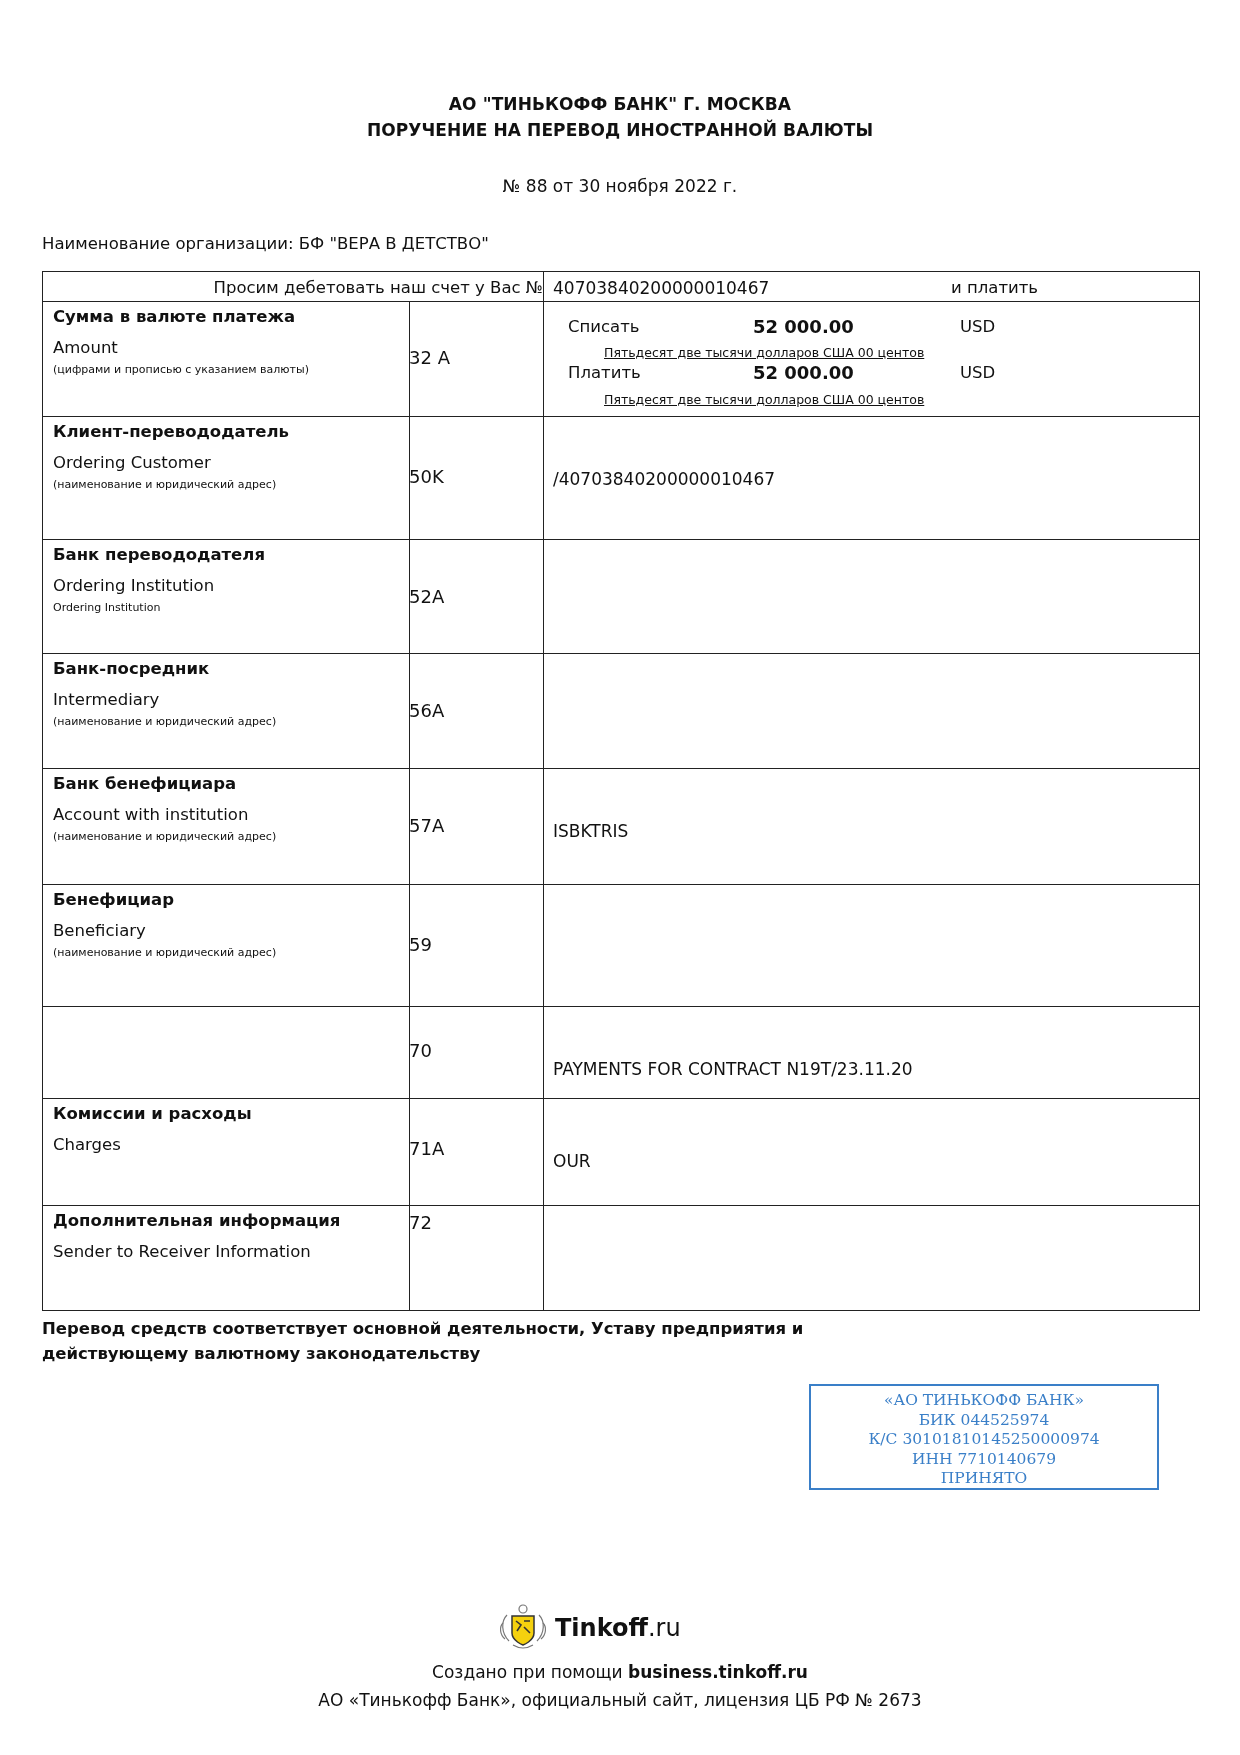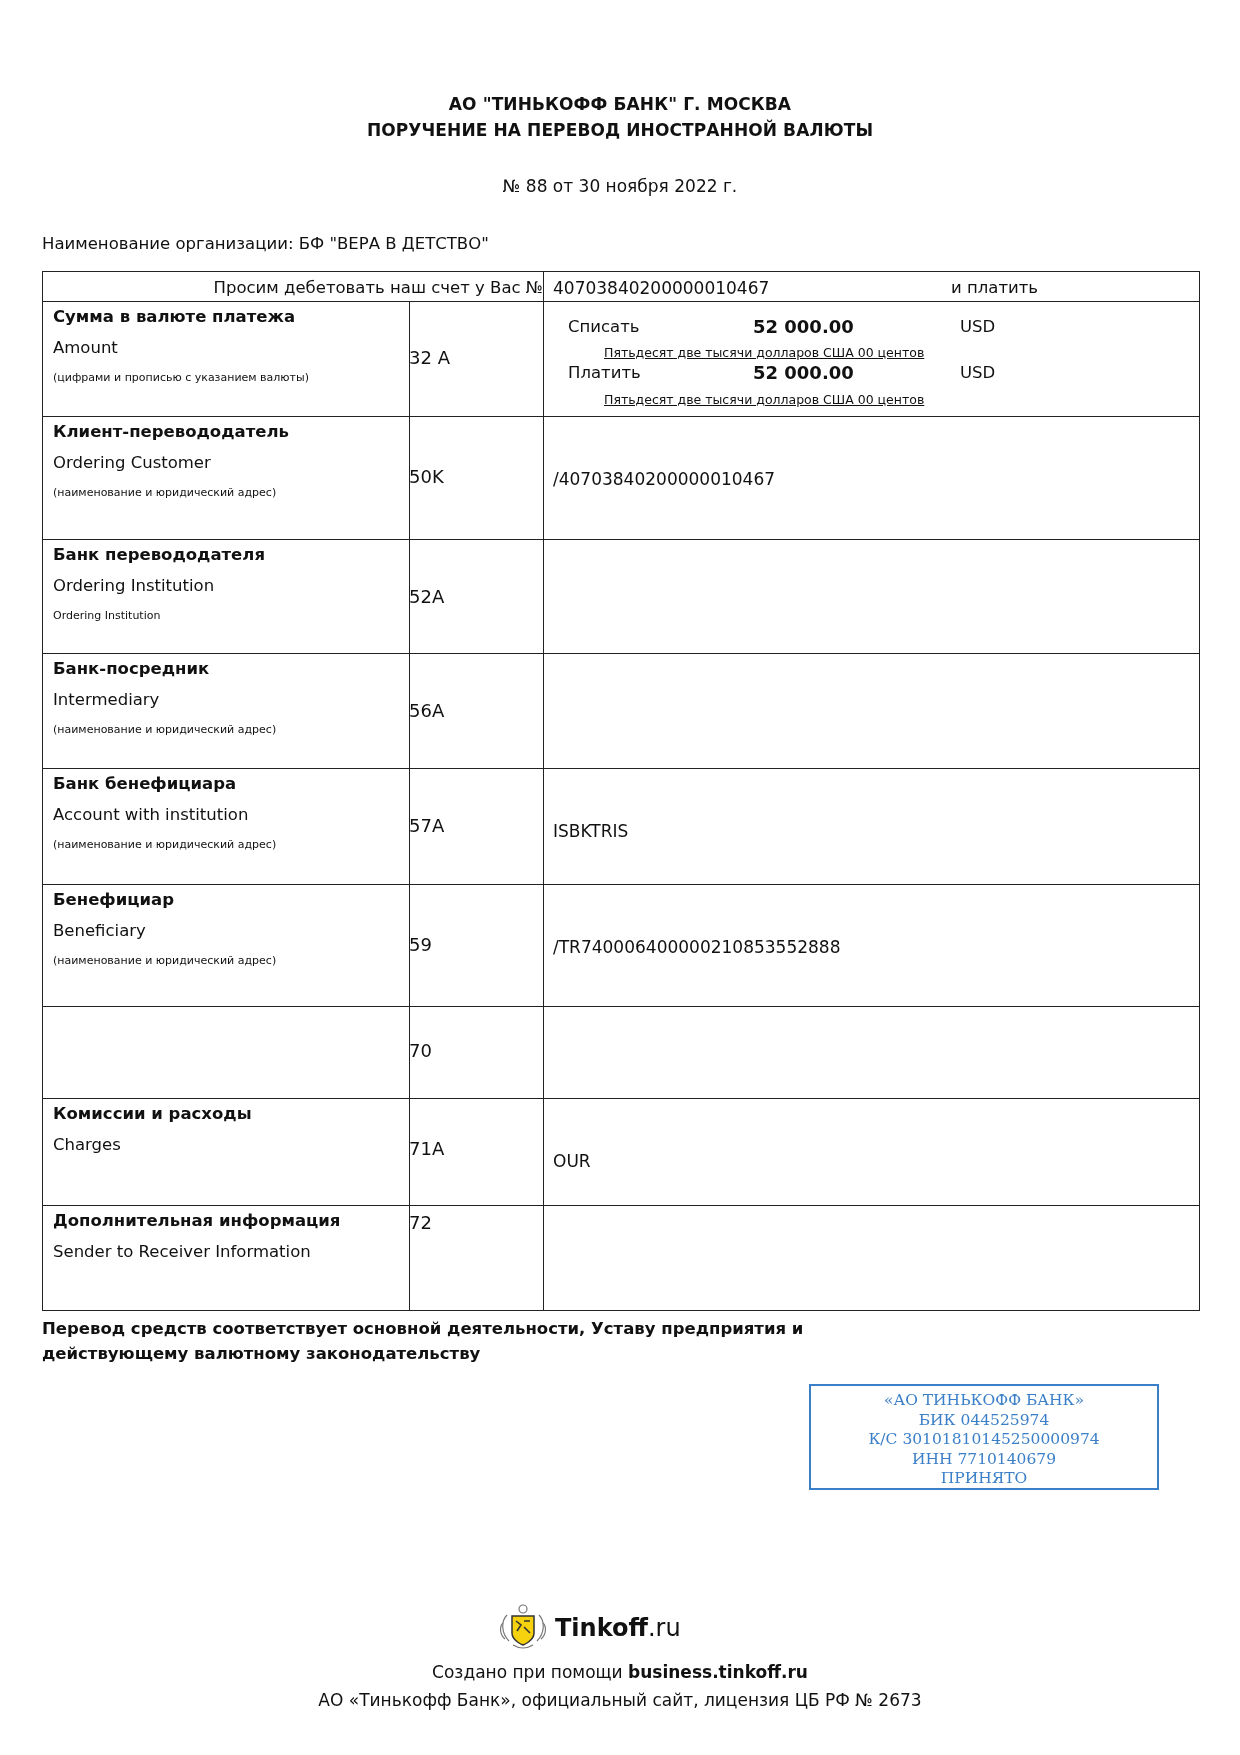--- a/index.html
+++ b/index.html
@@ -12,21 +12,21 @@
   .org { left: 42px; top: 234px; font-size: 16.5px; }
 
   
   .tbl { position: absolute; left: 42px; top: 271px; width: 1158px; height: 1040px;
          border: 1.5px solid #222; box-sizing: border-box; }
   .hline { position: absolute; left: 0; right: 0; height: 0; border-top: 1.5px solid #222; }
   .vline { position: absolute; width: 0; border-left: 1.5px solid #222; }
   .cell { position: absolute; box-sizing: border-box; }
   .lbl-ru { font-weight: bold; font-size: 16.5px; }
   .lbl-en { font-size: 16.5px; margin-top: 12px; }
-  .lbl-note { font-size: 11px; margin-top: 14px; }
+  .lbl-note { font-size: 11px; margin-top: 6px; }
   .code { position: absolute; font-size: 18px; text-align: left; }
   .val { font-size: 17px; line-height: 25px; white-space: pre; overflow: hidden; }
 
   .amt-row { position: absolute; font-size: 16.5px; }
   .amt-num { position: absolute; font-weight: bold; font-size: 18px; }
   .amt-words { position: absolute; font-size: 12.5px; text-decoration: underline; }
 
   .compliance { left: 42px; top: 1316px; font-weight: bold; font-size: 16.5px; line-height: 25px; width: 900px; }
 
   .stamp { left: 809px; top: 1384px; width: 350px; height: 106px; box-sizing: border-box;
@@ -121,29 +121,27 @@
     <div>ISBKTRIS</div>
     
   </div>
 
   <div class="cell" style="left:10px; top:618px; width:350px;">
     <div class="lbl-ru">Бенефициар</div>
     <div class="lbl-en">Beneficiary</div>
     <div class="lbl-note">(наименование и юридический адрес)</div>
   </div>
   <div class="code" style="left:366px; width:134px; top:662px;">59</div>
-  <div class="cell val" style="left:510px; top:613px; width:640px; height:121px;">
-    <div>/TR740006400000210853552888</div>
-    
-    
+
+  <div class="code" style="left:366px; width:134px; top:768px;">70</div>
+  <div class="cell val" style="left:510px; top:735px; width:640px; height:90px;">
+    <div>PAYMENTS FOR CONTRACT N19T/23.11.20</div>
     
     
   </div>
-
-  <div class="code" style="left:366px; width:134px; top:768px;">70</div>
 
   <div class="cell" style="left:10px; top:832px; width:350px;">
     <div class="lbl-ru">Комиссии и расходы</div>
     <div class="lbl-en">Charges</div>
   </div>
   <div class="code" style="left:366px; width:134px; top:866px;">71A</div>
   <div class="cell val" style="left:510px; top:827px; width:640px; height:100px;">
     <div>OUR</div>
   </div>
 

